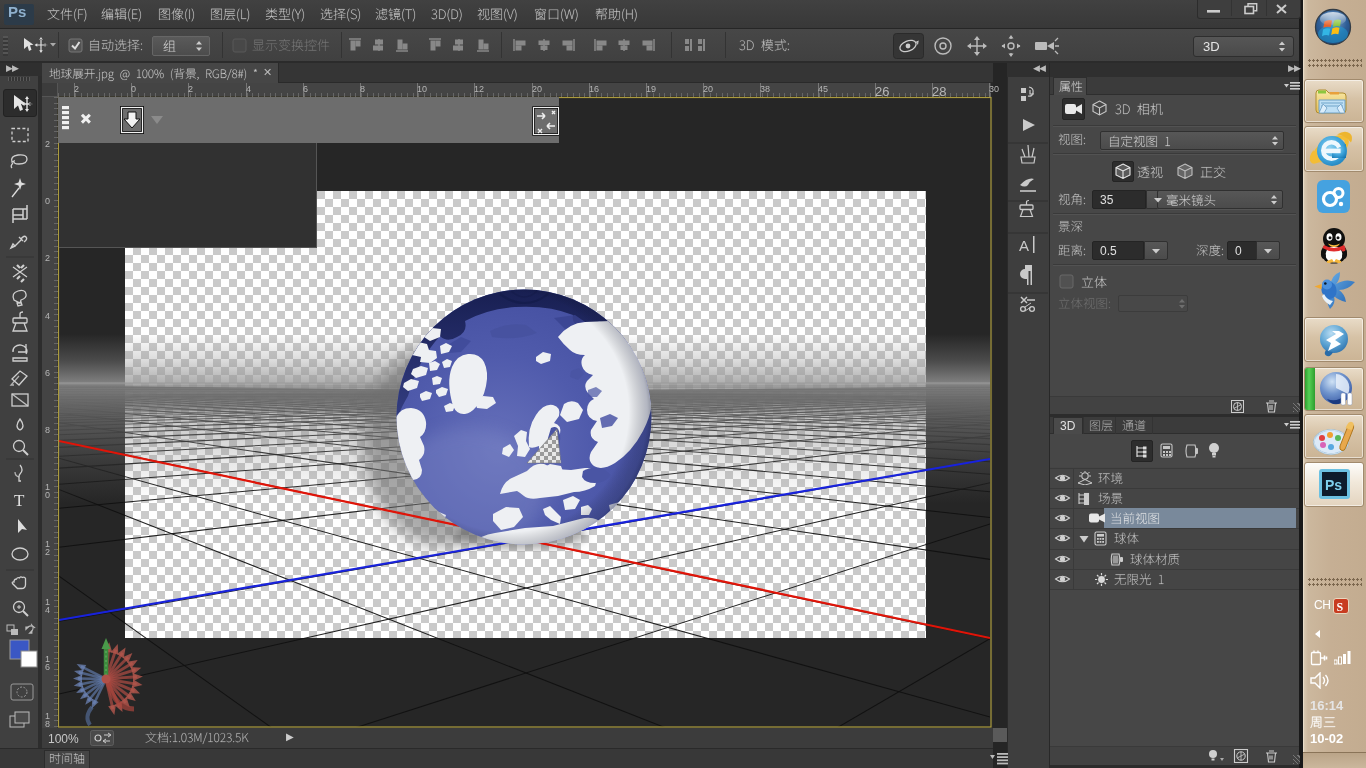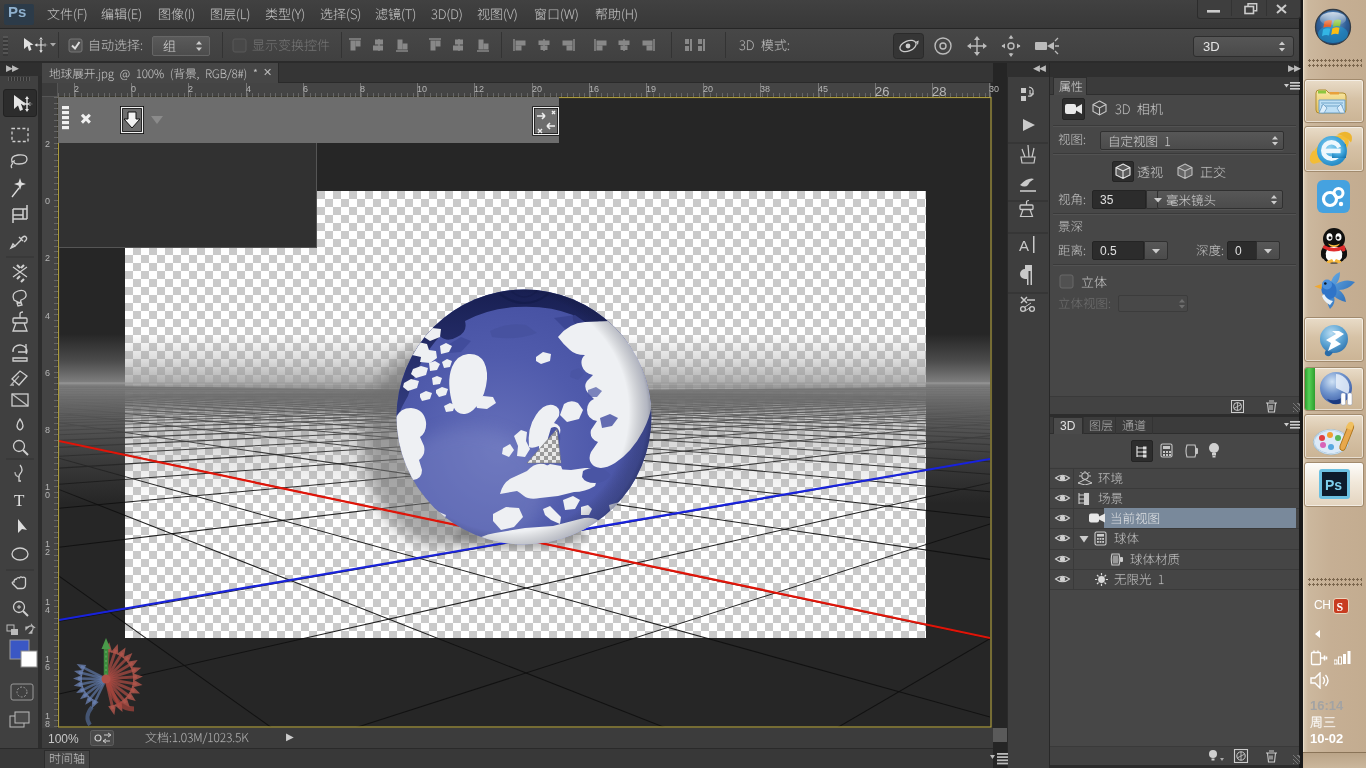--- a/index.html
+++ b/index.html
@@ -1069,21 +1069,21 @@
 <svg class="abs" style="left:1334px;top:650px;z-index:23" width="20" height="15" fill="#fff">
 <rect x="0" y="10" width="3" height="4" fill="none" stroke="#fff"></rect>
     <rect x="4.5" y="7" width="3" height="7" fill="none" stroke="#fff"></rect>
 <rect x="9" y="4" width="3" height="10" fill="#fff"></rect>
     <rect x="13.5" y="1" width="3" height="13" fill="#fff"></rect>
   </svg>
 <svg class="abs" style="left:1310px;top:672px;z-index:23" width="20" height="17" fill="#fff">
 <path d="M1 6 h4 l5 -5 v15 l-5 -5 h-4 z" fill="none" stroke="#fff" stroke-width="1.4"></path>
 <path d="M13 5 q3 3.5 0 7 M15.5 3 q5 5.5 0 11" stroke="#fff" stroke-width="1.4" fill="none"></path>
   </svg>
-<div class="abs" style="left:1310px;top:698px;z-index:23;color:#a3a3a3;font-size:13px;font-weight:bold">16:14</div>
+<div class="abs" style="left:1310px;top:698px;z-index:23;color:#e5e5e5;font-size:13px;font-weight:bold">16:14</div>
 <div class="abs" style="left:1310px;top:731px;z-index:23;color:#fff;font-size:13px;font-weight:bold">10-02</div>
 <div class="abs" style="left:1303px;top:752px;width:63px;height:16px;z-index:23;background:linear-gradient(#baa488,#cbb79c);border-top:1px solid #8a7458"></div>
 <svg width="1366" height="768" viewBox="0 0 1366 768" style="position:absolute;left:0;top:0;z-index:90;pointer-events:none">
     <defs>
       <path id="g6587" d="M758 634 788 623Q721 443 621.5 311.5Q522 180 385.0 88.0Q248 -4 68 -67Q66 -64 62.5 -58.5Q59 -53 55.0 -47.5Q51 -42 47 -39Q227 20 363.0 110.5Q499 201 596.5 330.0Q694 459 758 634ZM235 633Q297 470 399.5 335.5Q502 201 641.5 105.0Q781 9 955 -38Q952 -41 948.0 -46.0Q944 -51 940.0 -55.5Q936 -60 933 -65Q758 -15 618.0 82.5Q478 180 375.0 317.5Q272 455 208 623ZM56 646H948V617H56ZM434 824 462 833Q488 797 513.0 753.0Q538 709 551 678L522 667Q510 698 485.0 742.5Q460 787 434 824Z"></path>
       <path id="g4EF6" d="M621 819H650V-71H621ZM446 785 475 780Q462 708 443.0 640.5Q424 573 399.0 515.0Q374 457 343 411Q341 413 336.5 416.5Q332 420 327.5 423.0Q323 426 319 428Q350 472 374.5 529.0Q399 586 417.0 651.0Q435 716 446 785ZM427 615H899V585H419ZM317 317H939V287H317ZM293 827 322 819Q291 735 251.0 655.5Q211 576 164.5 506.5Q118 437 67 381Q65 384 61.0 388.5Q57 393 53.0 397.5Q49 402 45 405Q95 457 140.5 525.0Q186 593 225.5 670.0Q265 747 293 827ZM190 588 218 616 220 615V-68H190Z"></path>
       <path id="g0028" d="M244 -191Q177 -82 138.0 39.5Q99 161 99 306Q99 451 138.0 573.0Q177 695 244 804L265 790Q199 686 165.5 562.0Q132 438 132 306Q132 174 165.5 50.0Q199 -74 265 -178Z"></path>
       <path id="g0046" d="M110 0V726H498V693H147V390H443V358H147V0Z"></path>
       <path id="g0029" d="M55 -191 33 -178Q99 -74 133.0 50.0Q167 174 167 306Q167 438 133.0 562.0Q99 686 33 790L55 804Q123 695 161.5 573.0Q200 451 200 306Q200 161 161.5 39.5Q123 -82 55 -191Z"></path>
       <path id="g7F16" d="M69 195Q68 199 66.0 205.5Q64 212 62.0 218.5Q60 225 58 229Q71 231 87.5 250.0Q104 269 126 297Q137 311 159.5 343.0Q182 375 210.5 418.5Q239 462 268.5 512.5Q298 563 322 614L352 600Q314 529 272.0 460.0Q230 391 186.0 329.0Q142 267 97 217V216Q97 216 93.0 214.0Q89 212 83.0 209.0Q77 206 73.0 202.5Q69 199 69 195ZM69 195V223L91 239L333 289Q333 282 334.0 274.5Q335 267 336 262Q251 243 200.0 231.0Q149 219 123.0 212.5Q97 206 86.0 202.0Q75 198 69 195ZM63 432Q62 436 60.0 442.5Q58 449 56.0 455.5Q54 462 52 466Q63 468 76.0 486.0Q89 504 105 531Q113 544 129.5 574.0Q146 604 167.0 645.0Q188 686 208.0 733.0Q228 780 244 827L276 815Q250 749 220.0 684.0Q190 619 157.5 560.5Q125 502 91 455V454Q91 454 87.0 452.0Q83 450 77.0 446.5Q71 443 67.0 439.5Q63 436 63 432ZM63 432V460L85 473L268 496Q267 490 267.5 482.0Q268 474 268 469Q205 460 166.5 454.0Q128 448 107.0 444.0Q86 440 77.0 437.5Q68 435 63 432ZM53 38Q108 56 183.5 83.5Q259 111 341 139L345 112Q269 84 194.5 57.0Q120 30 62 9ZM621 379H650V-35H621ZM752 380H781V-34H752ZM887 402H917V-27Q917 -40 913.5 -47.5Q910 -55 899 -59Q889 -63 871.5 -64.0Q854 -65 825 -65Q824 -59 821.0 -51.0Q818 -43 814 -37Q837 -38 853.5 -38.0Q870 -38 876 -38Q887 -37 887 -27ZM426 716H455V500Q455 441 451.5 371.5Q448 302 438.0 228.5Q428 155 408.0 83.5Q388 12 356 -51Q354 -48 349.0 -44.5Q344 -41 339.5 -37.5Q335 -34 331 -33Q363 28 382.0 97.0Q401 166 410.5 237.0Q420 308 423.0 375.5Q426 443 426 500ZM441 716H913V513H441V542H883V686H441ZM473 401H906V372H502V-63H473ZM493 184H904V155H493ZM620 826 644 835Q664 807 681.5 772.0Q699 737 707 711L680 700Q673 726 656.0 761.5Q639 797 620 826Z"></path>

